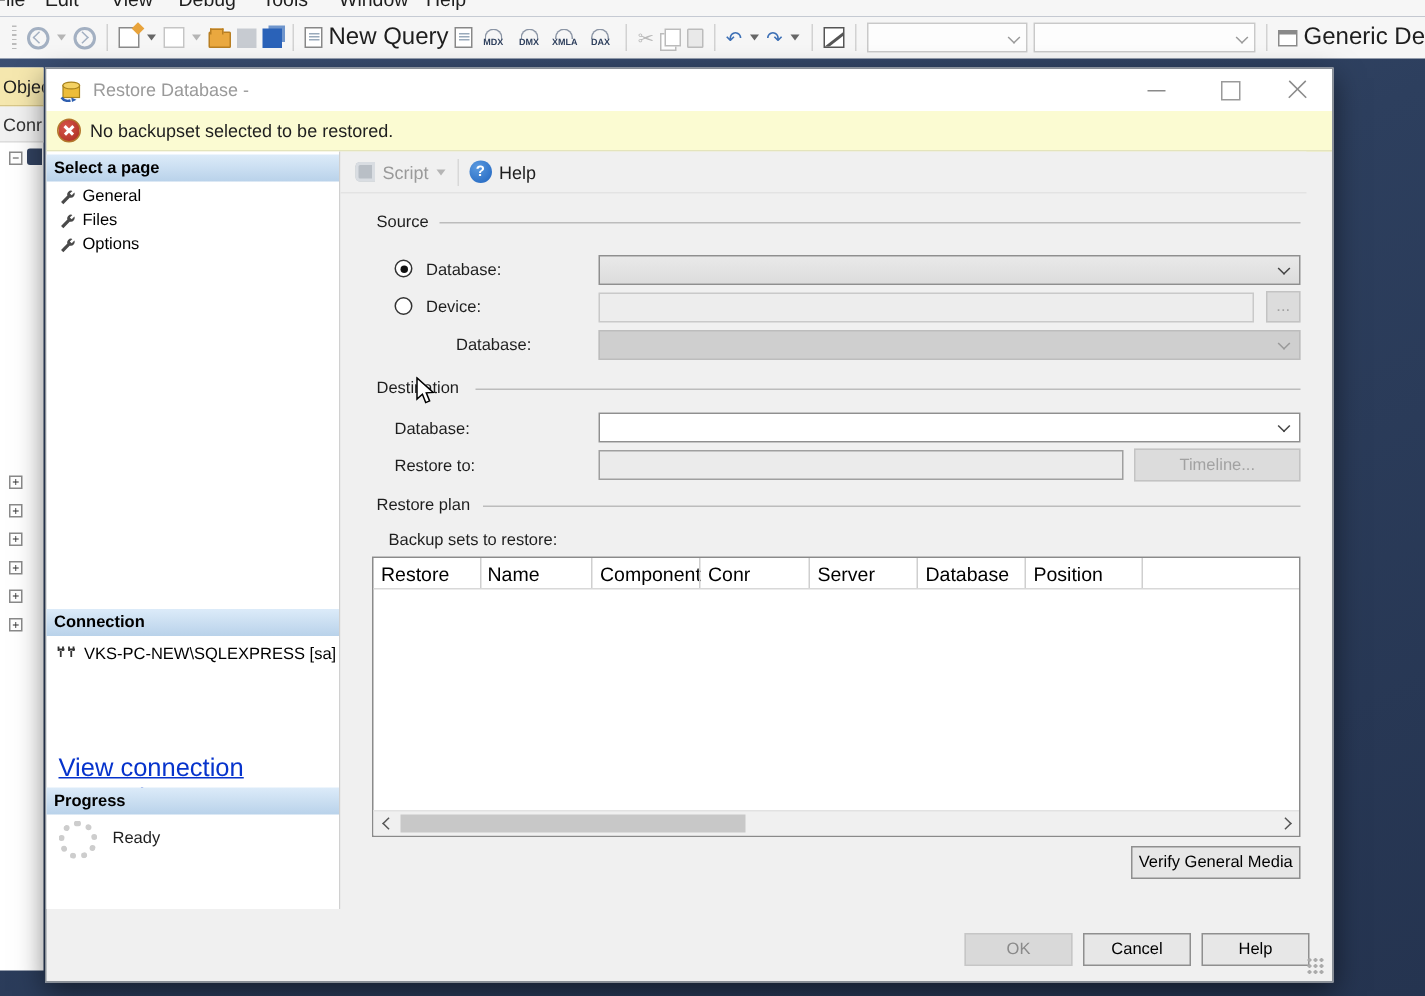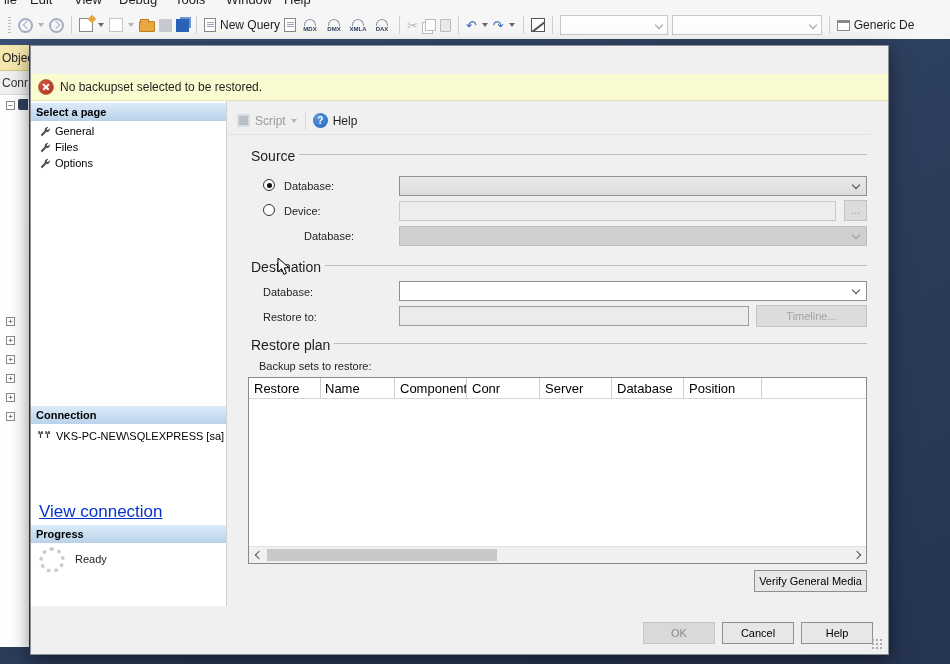--- a/index.html
+++ b/index.html
@@ -7,21 +7,21 @@
   .screen { position:relative; width:950px; height:664px; overflow:hidden;
             background:linear-gradient(155deg,#3c5074 0%,#2d3f5e 45%,#253450 100%); }
 
   
   .menubar { position:absolute; left:0; top:0; width:950px; height:11px; background:#f6f6f6; overflow:hidden; }
   .menu-item { position:absolute; top:-11px; line-height:22px; font-size:13px; color:#1e1e1e; }
   .toolbar { position:absolute; left:0; top:11px; width:950px; height:28px; background:#f6f6f6;
              display:flex; align-items:center; padding-left:8px; gap:4px; overflow:hidden; }
   .tb-grip { width:3px; height:16px; background:repeating-linear-gradient(#bbb 0 1px, transparent 1px 3px); margin-right:3px; }
   .tb-sep { width:1px; height:18px; background:#d2d2d2; margin:0 3px; }
-  .tb-txt { font-size:12px; color:#1e1e1e; white-space:nowrap; }
+  .tb-txt { font-size:16px; color:#1e1e1e; white-space:nowrap; }
   .circ { width:15px; height:15px; border:2px solid #a3b0c2; border-radius:50%; display:inline-flex; align-items:center; justify-content:center; }
   .chev { display:inline-block; width:6px; height:6px; border-right:1.6px solid #444; border-bottom:1.6px solid #444; }
   .chev.l { transform:rotate(135deg); margin-left:2px; }
   .chev.r { transform:rotate(-45deg); margin-right:2px; }
   .chev.gray { border-color:#a3b0c2; }
   .dd { width:0; height:0; border-left:3px solid transparent; border-right:3px solid transparent; border-top:4px solid #666; margin:0 1px; }
   .dd.gray { border-top-color:#b5b5b5; }
   .ico-sq { width:14px; height:14px; border:1px solid #8a8a8a; background:#fff; position:relative; }
   .ico-sq.dis { border-color:#c5c5c5; }
   .spark { position:absolute; right:-3px; top:-3px; width:6px; height:6px; background:#e8a33b; transform:rotate(45deg); }
@@ -69,30 +69,30 @@
   .warn-ic:before { transform:rotate(45deg);} .warn-ic:after { transform:rotate(-45deg);}
   .warnbar .txt { font-size:12px; color:#1e1e1e; margin-left:6px; }
 
   .left-panel { position:absolute; left:0; top:55px; width:196px; height:505px; background:#fff; border-right:1px solid #d0d0d0; }
   .sec-hdr { position:absolute; left:0; width:100%; height:18px; background:linear-gradient(#dcebf9,#b9d2ea);
              font-size:11px; font-weight:bold; color:#000; padding:3px 0 0 5px; }
   .page-item { position:absolute; left:8px; height:16px; display:flex; align-items:center; gap:5px; font-size:11px; color:#000; }
   .link { position:absolute; left:8px; font-size:17px; color:#0633cc; text-decoration:underline; }
   .spinner { position:absolute; left:8px; width:26px; height:26px; border:4px dotted #cdcdcd; border-radius:50%; }
 
-  .main { position:absolute; left:196px; top:55px; width:644px; height:505px; background:#f0f0f0;margin-top:6px; }
+  .main { position:absolute; left:196px; top:55px; width:644px; height:505px; background:#f0f0f0; }
   .scriptbar { position:absolute; left:0; top:0; width:100%; height:28px; border-bottom:1px solid #e3e3e3; display:flex; align-items:center; padding-left:10px; }
   .script-ic { width:13px; height:13px; background:#b9bfc6; border-radius:3px 0 0 3px; box-shadow:inset 0 0 0 2px #d9dde2; }
   .scriptbar .s-txt { font-size:12px; color:#9a9a9a; margin:0 4px 0 5px; }
   .scriptbar .sep { width:1px; height:18px; background:#d8d8d8; margin:0 7px; }
   .help-ic { width:15px; height:15px; border-radius:50%; background:radial-gradient(circle at 35% 30%, #5a9ae0, #1f63be); color:#fff;
              font-size:10px; font-weight:bold; text-align:center; line-height:15px; }
   .scriptbar .h-txt { font-size:12px; color:#1e1e1e; margin-left:5px; }
 
-  .grp-lbl { position:absolute; font-size:14px; color:#1e1e1e; background:#f0f0f0; padding-right:4px; z-index:2; }
+  .grp-lbl { position:absolute; font-size:11px; color:#1e1e1e; background:#f0f0f0; padding-right:4px; z-index:2; }
   .grp-line { position:absolute; height:1px; background:#bcbcbc; }
   .flabel { position:absolute; font-size:11px; color:#1e1e1e; }
   .radio { position:absolute; width:12px; height:12px; border:1px solid #333; border-radius:50%; background:#fff; }
   .radio.sel:after { content:""; position:absolute; left:2.5px; top:2.5px; width:5px; height:5px; border-radius:50%; background:#111; }
   .combo { position:absolute; height:20px; border:1px solid #8f8f8f; display:flex; align-items:center; justify-content:flex-end; padding-right:7px; }
   .combo.gray { background:linear-gradient(#e9e9e9,#dcdcdc); }
   .combo.white { background:#fff; }
   .combo.dis { background:#cfcfcf; border-color:#bdbdbd; }
   .combo.dis .chev { border-color:#999; }
   .tbox { position:absolute; height:20px; background:#ededed; border:1px solid #c9c9c9; }
@@ -198,20 +198,32 @@
     <span class="treebox" style="top:272px">+</span>
     <span class="treebox" style="top:291px">+</span>
     <span class="treebox" style="top:310px">+</span>
     <span class="treebox" style="top:329px">+</span>
     <span class="treebox" style="top:348px">+</span>
     <span class="treebox" style="top:367px">+</span>
   </div>
 
   <div class="dialog">
 
+    <div class="dlg-title">
+      <svg width="17" height="16" viewBox="0 0 17 16" style="margin-left:8px">
+        <rect x="3" y="5" width="11" height="8" fill="#edbd3a" stroke="#a8821d" stroke-width="0.8"></rect>
+        <ellipse cx="8.5" cy="5" rx="5.6" ry="2.3" fill="#f4d163" stroke="#a8821d" stroke-width="0.8"></ellipse>
+        <path d="M2 13 q 2 3 6 2" stroke="#2f5fb0" stroke-width="1.6" fill="none"></path>
+        <path d="M9 16 l 3 -1.5 -3.5 -1.5 z" fill="#2f5fb0"></path>
+      </svg>
+      <span class="txt">Restore Database -</span>
+      <span class="winbtn minim" style="left:733px"></span>
+      <span class="winbtn maxim" style="left:782px"></span>
+      <span class="winbtn closex" style="left:827px"></span>
+    </div>
 
     <div class="warnbar">
       <span class="warn-ic"></span>
       <span class="txt">No backupset selected to be restored.</span>
     </div>
 
     <div class="left-panel">
       <div class="sec-hdr" style="top:2px">Select a page</div>
 
       <div class="page-item" style="top:22px">

